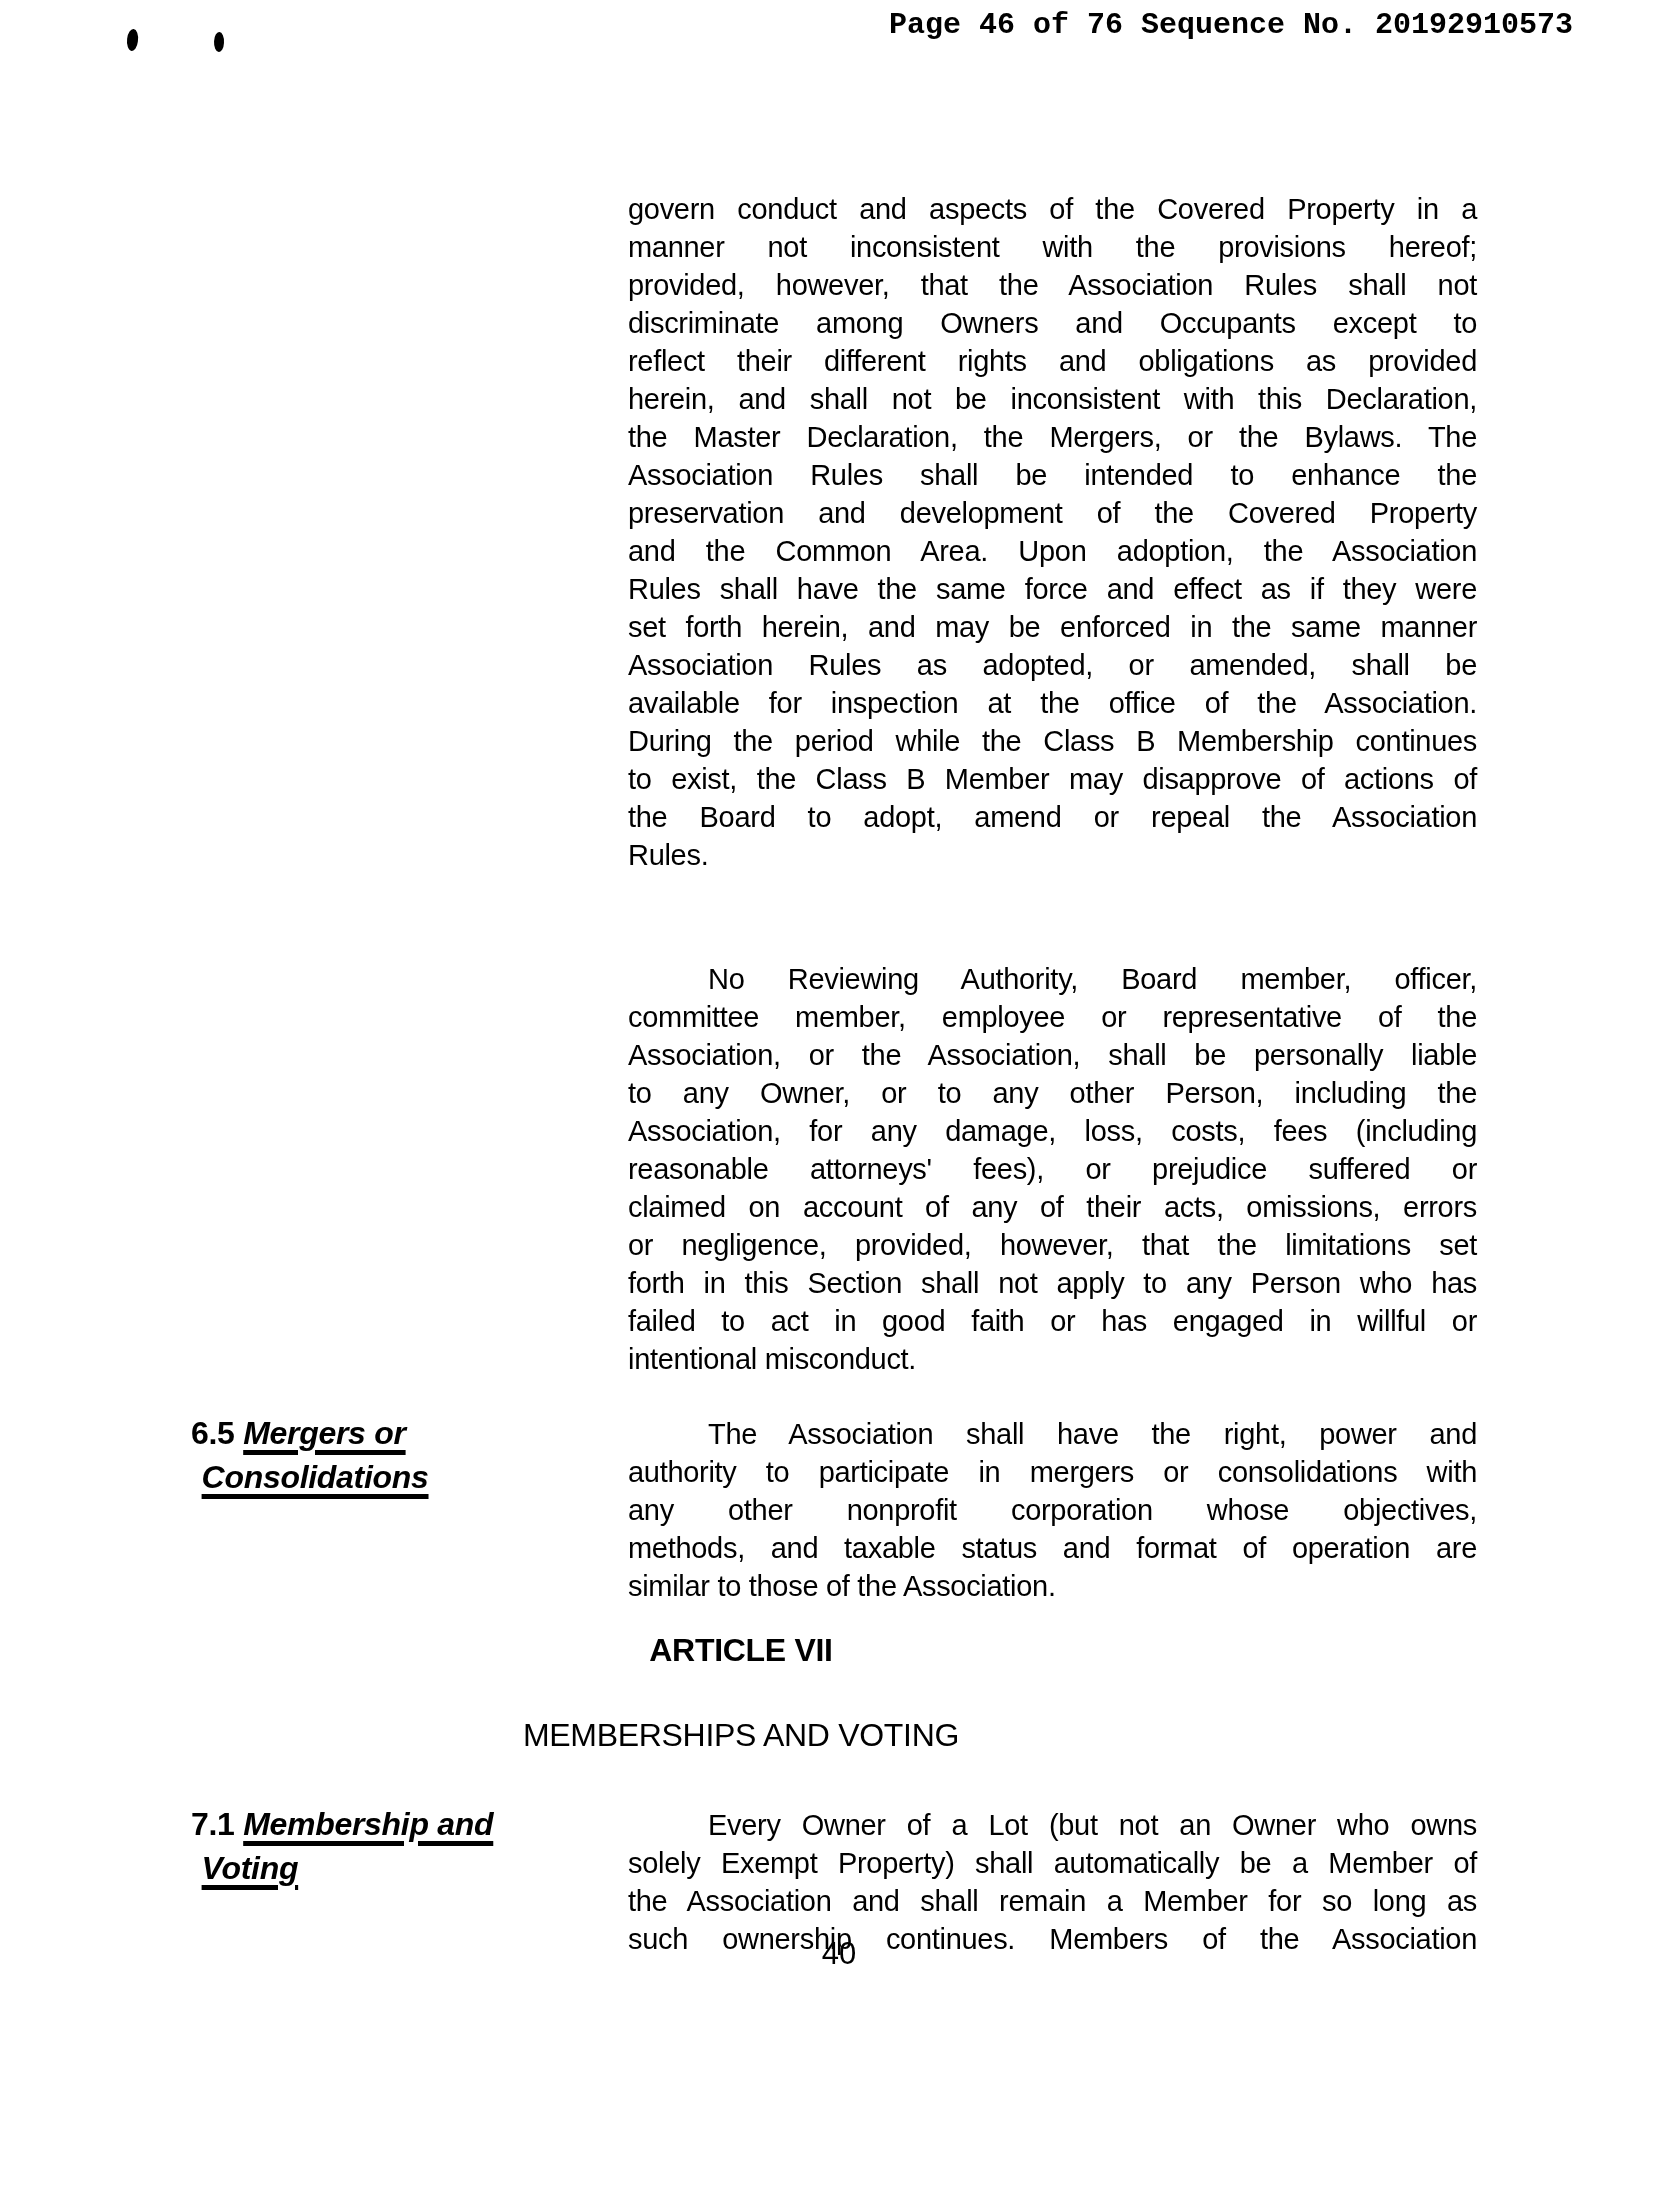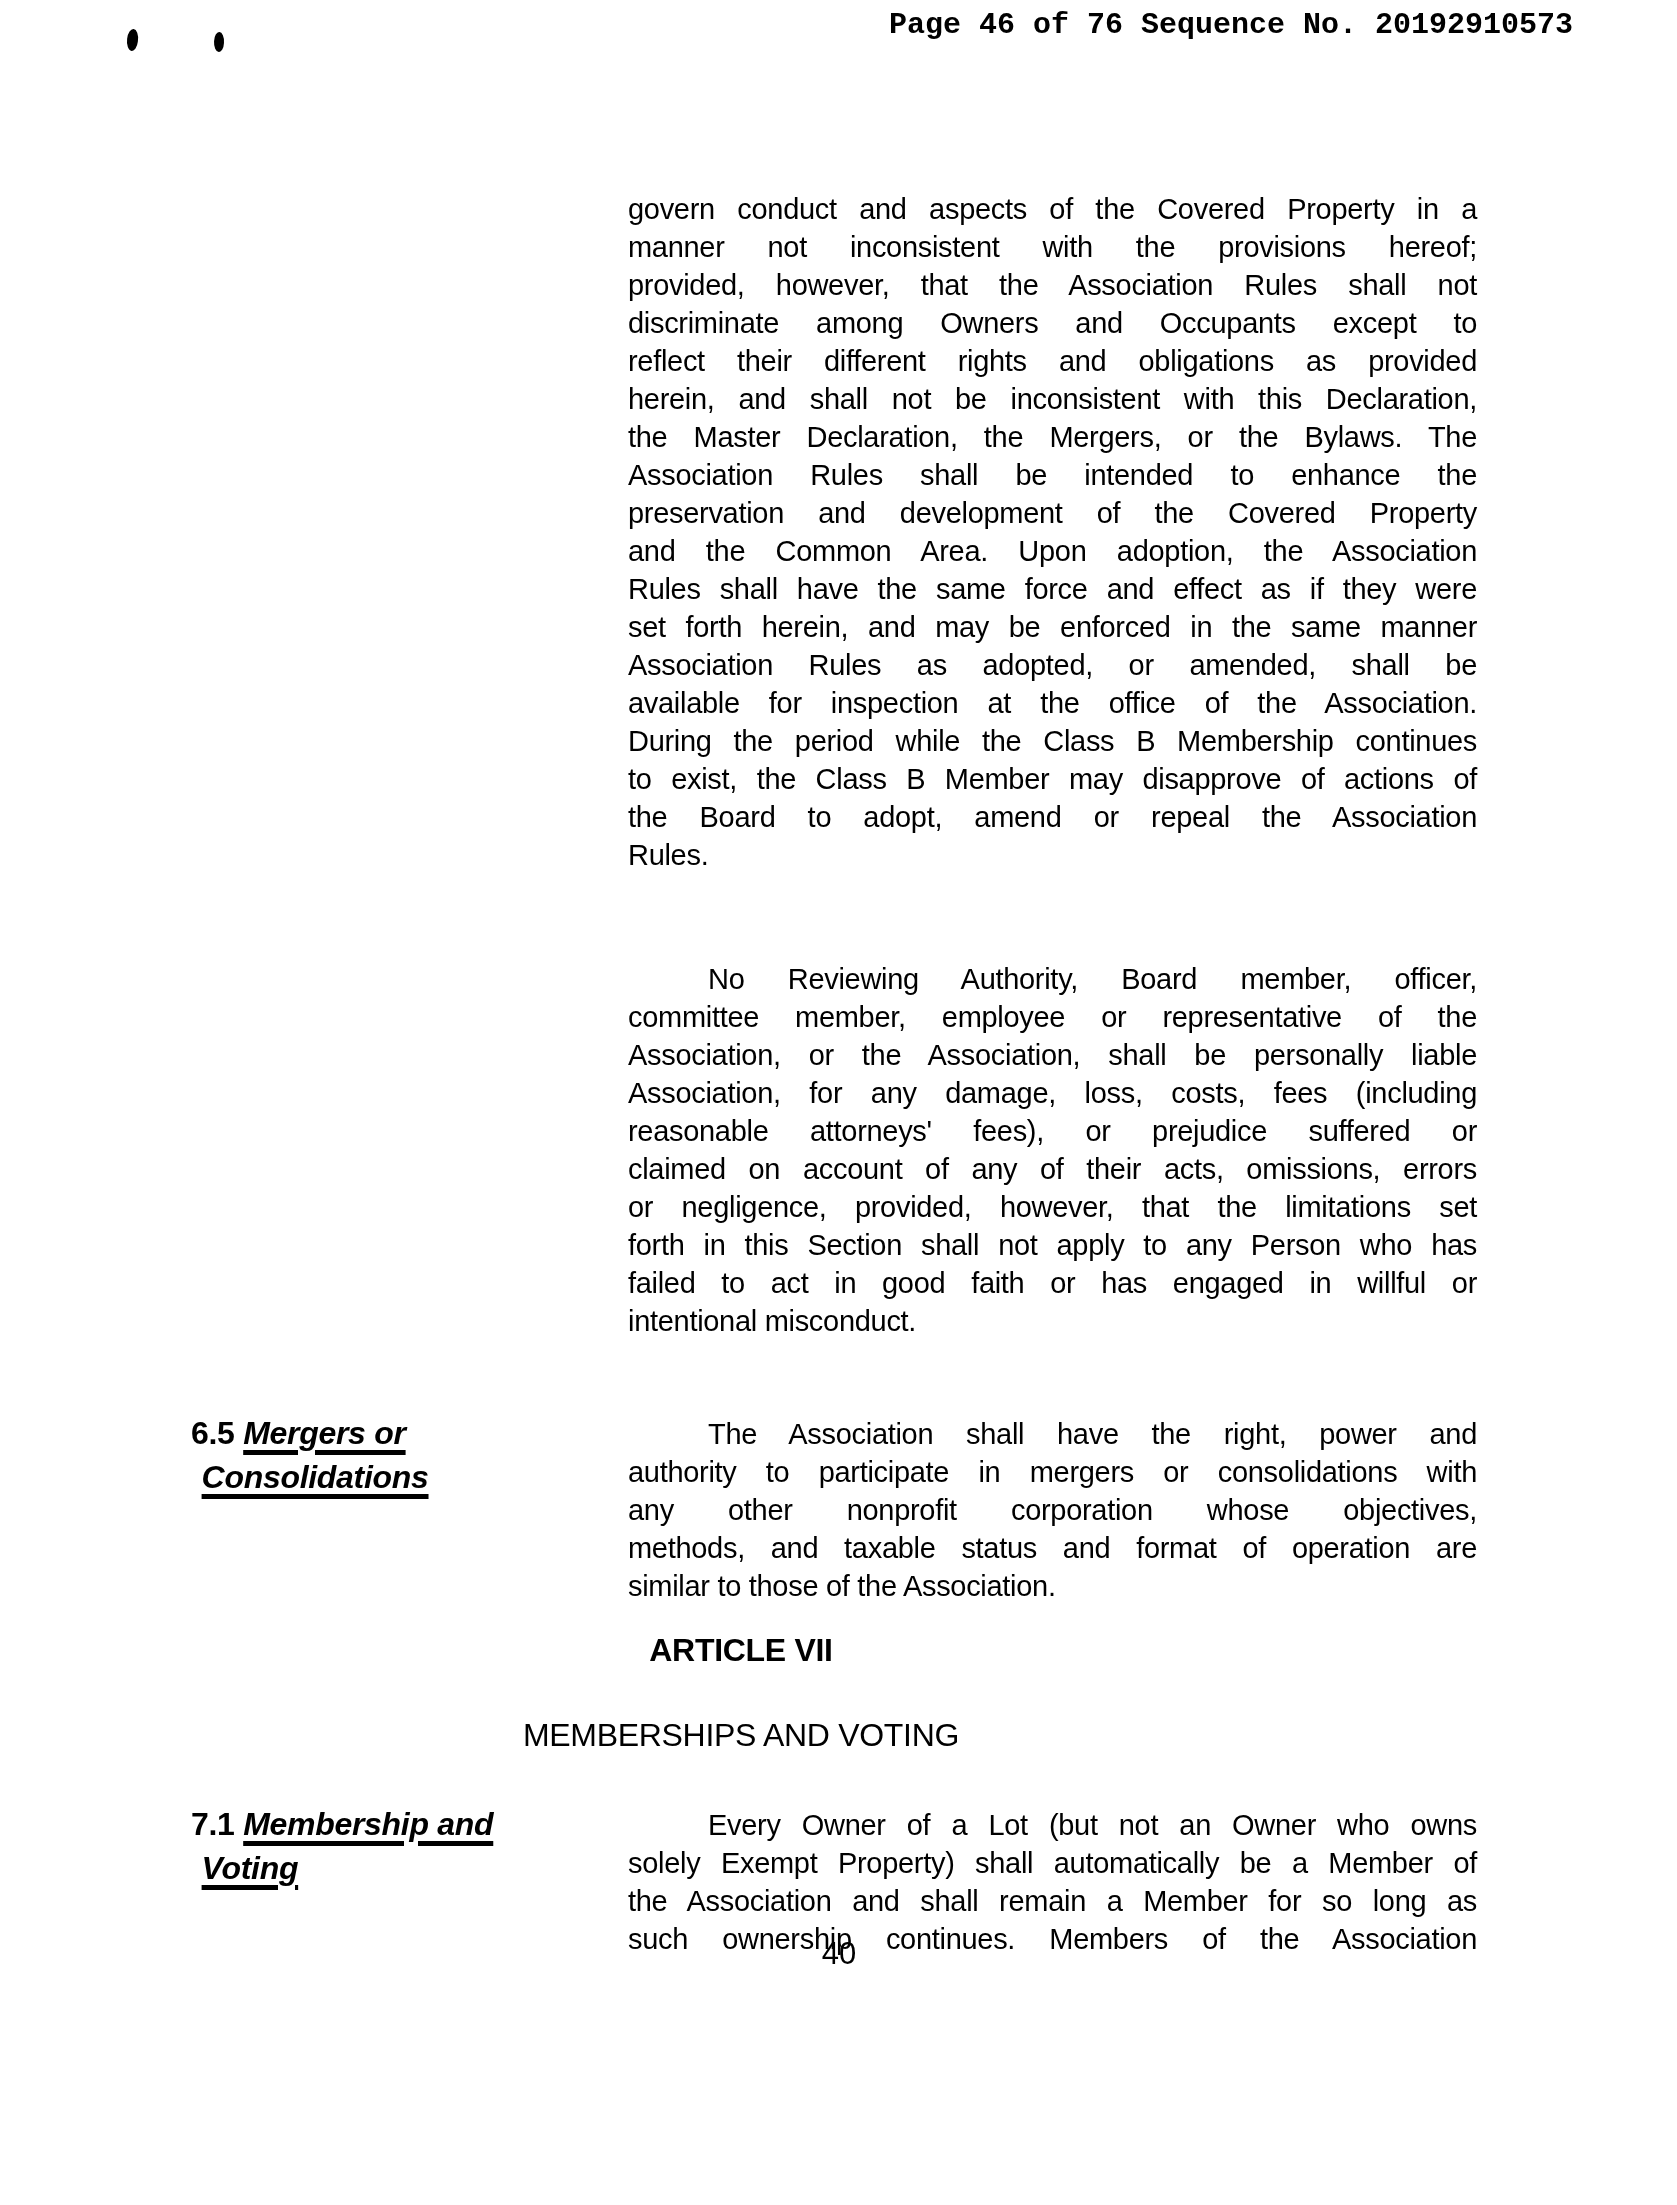--- a/index.html
+++ b/index.html
@@ -135,20 +135,21 @@
       <div class="tline">During the period while the Class B Membership continues</div>
       <div class="tline">to exist, the Class B Member may disapprove of actions of</div>
       <div class="tline">the Board to adopt, amend or repeal the Association</div>
       <div class="tline last">Rules.</div>
     </div>
 
   <div class="para indent" id="para2">
       <div class="tline">No Reviewing Authority, Board member, officer,</div>
       <div class="tline">committee member, employee or representative of the</div>
       <div class="tline">Association, or the Association, shall be personally liable</div>
+      <div class="tline">to any Owner, or to any other Person, including the</div>
       <div class="tline">Association, for any damage, loss, costs, fees (including</div>
       <div class="tline">reasonable attorneys' fees), or prejudice suffered or</div>
       <div class="tline">claimed on account of any of their acts, omissions, errors</div>
       <div class="tline">or negligence, provided, however, that the limitations set</div>
       <div class="tline">forth in this Section shall not apply to any Person who has</div>
       <div class="tline">failed to act in good faith or has engaged in willful or</div>
       <div class="tline last">intentional misconduct.</div>
     </div>
 
   <div class="heading" id="h65">

